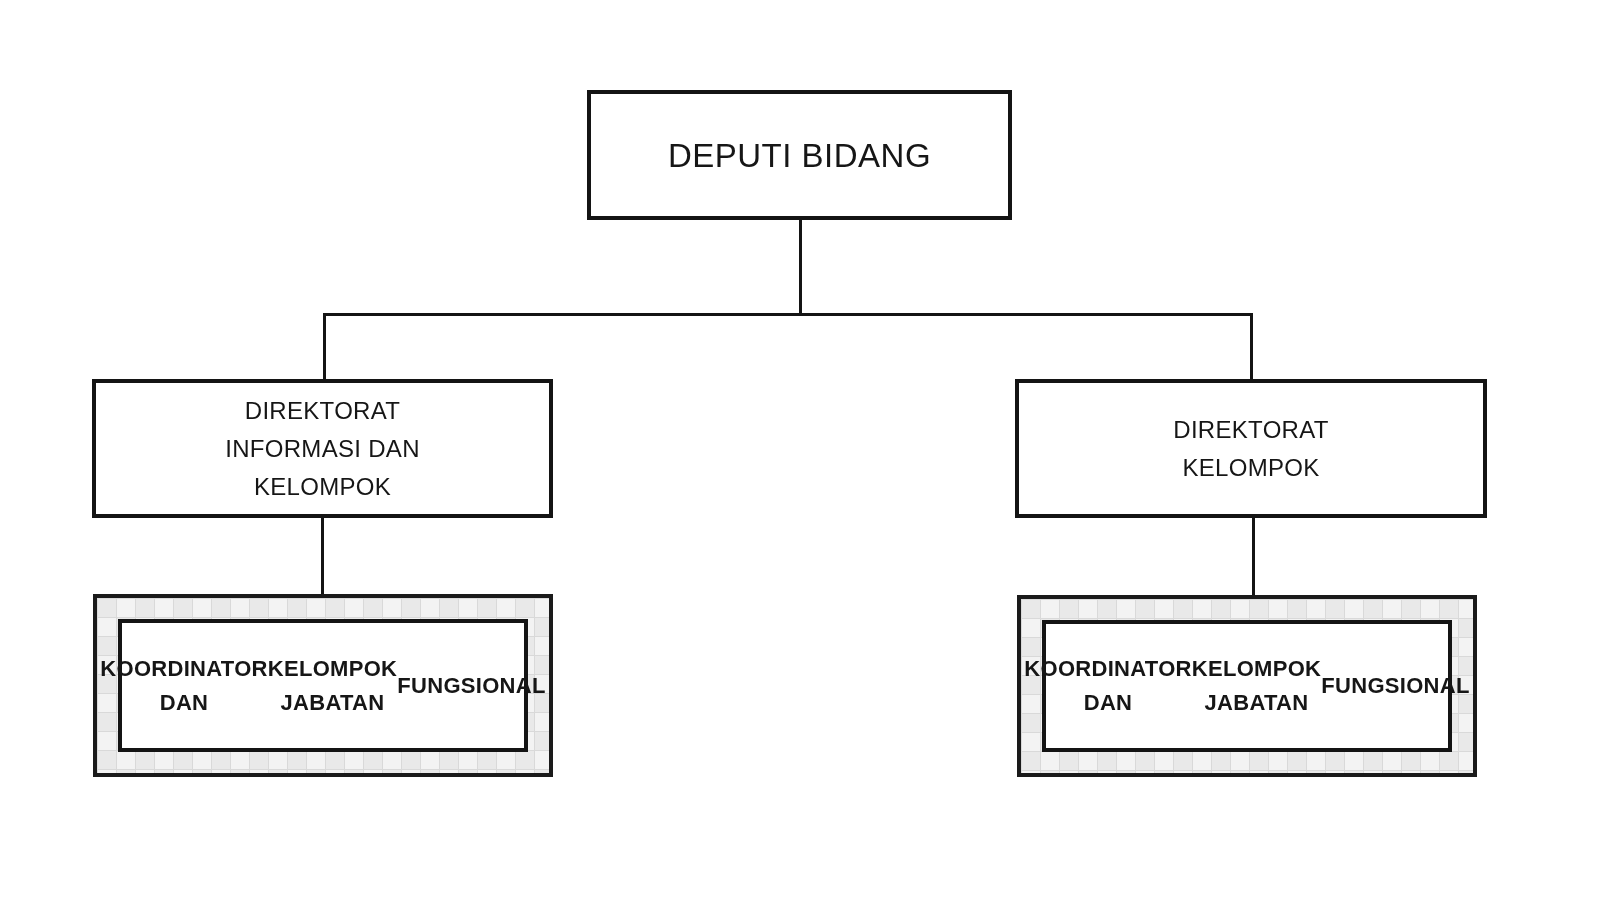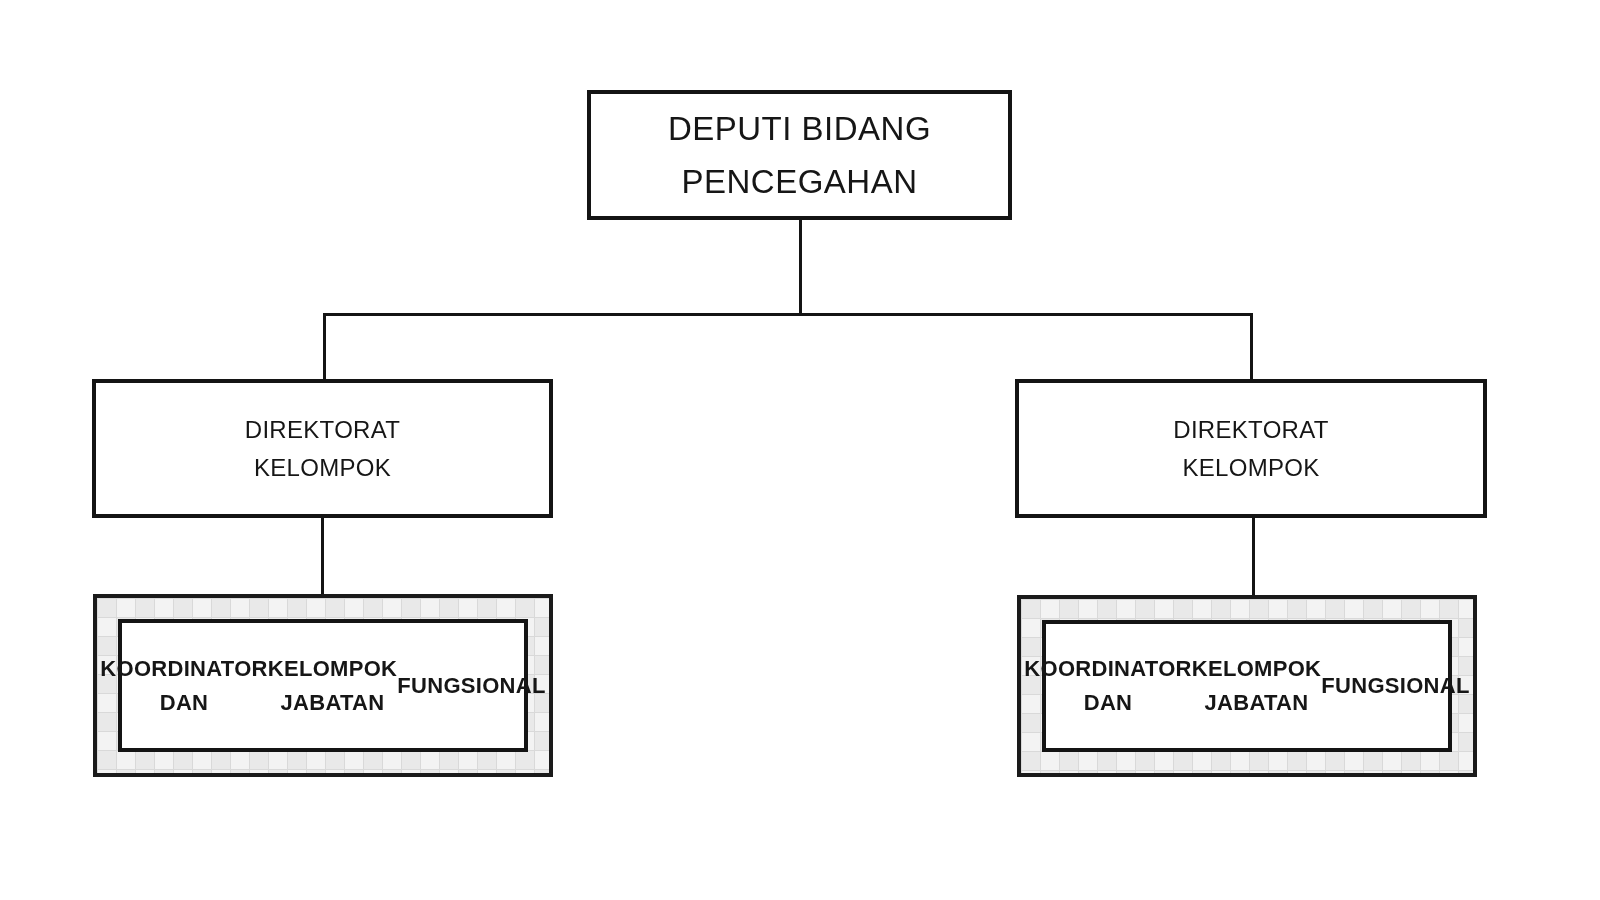--- a/index.html
+++ b/index.html
@@ -101,25 +101,25 @@
 
   <div class="line v-root"></div>
   <div class="line h-main"></div>
   <div class="line v-left"></div>
   <div class="line v-right"></div>
   <div class="line v-left2"></div>
   <div class="line v-right2"></div>
 
   <div class="org-box root-box">
     <div>DEPUTI BIDANG</div>
-    <div>PENCEGAHAN</div>
   </div>
 
   <div class="org-box dir-box left">
     <div>DIREKTORAT</div>
+    <div>INFORMASI DAN</div>
     <div>KELOMPOK</div>
   </div>
 
   <div class="org-box dir-box right">
     <div>DIREKTORAT</div>
     <div>KELOMPOK</div>
   </div>
 
   <div class="pattern-box left">
     <div class="inner-box">

